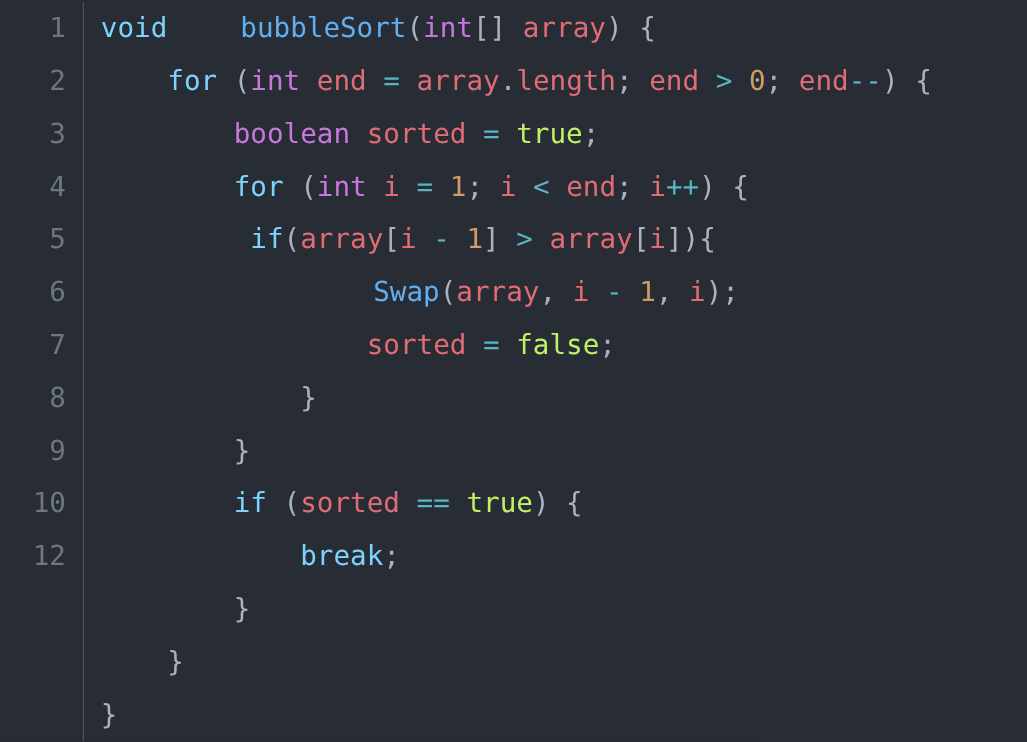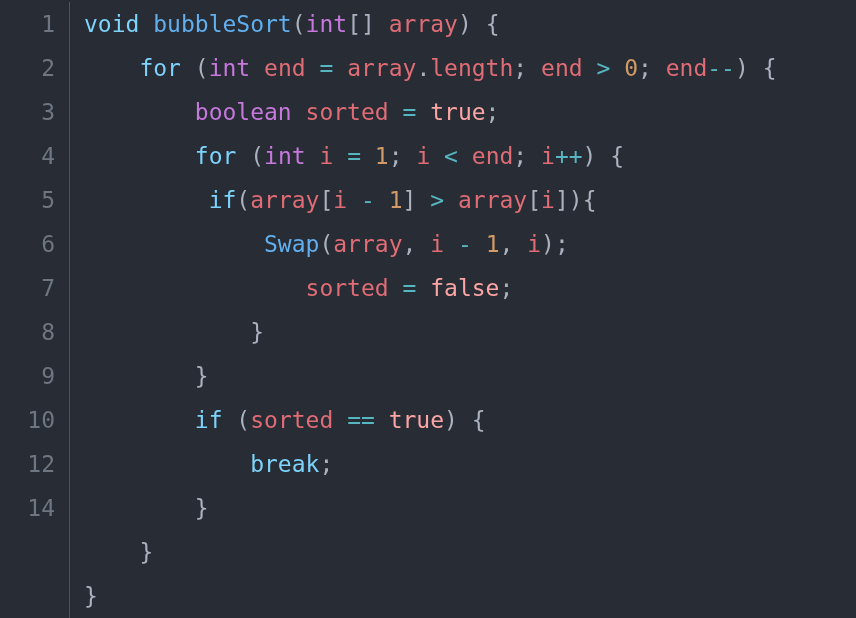--- a/index.html
+++ b/index.html
@@ -35,40 +35,39 @@
     padding-left: 14px;
     color: #abb2bf;
     white-space: pre;
   }
   .code .line {
     height: 44px;
   }
   
   .kw    { color: #7dd3fc; }  
   .type  { color: #c678dd; }  
-  .fn    { color: #61afef; }  
+  .fn    { color: #61afef; margin-left: 47px; }  
   .var   { color: #e06c75; }  
   .prop  { color: #e06c75; }  
   .num   { color: #d19a66; }  
-  .bool  { color: #fca5a5; }  
+  .bool  { color: #bef264; }  
   .op    { color: #56b6c2; }  
   .punc  { color: #abb2bf; }  
 </style>
 </head>
 <body>
 
 <div class="editor">
   <div class="gutter" id="gutter">
       <div class="ln">1</div>
       <div class="ln">2</div>
       <div class="ln">3</div>
       <div class="ln">4</div>
       <div class="ln">5</div>
       <div class="ln">6</div>
       <div class="ln">7</div>
       <div class="ln">8</div>
       <div class="ln">9</div>
       <div class="ln">10</div>
       <div class="ln">12</div>
-      <div class="ln">14</div>
     </div>
   <div class="code" id="code"><div class="line"><span></span><span class="kw">void </span><span class="fn">bubbleSort</span><span class="punc">(</span><span class="type">int</span><span class="punc">[] </span><span class="var">array</span><span class="punc">) {</span></div><div class="line"><span>    </span><span class="kw">for </span><span class="punc">(</span><span class="type">int </span><span class="var">end </span><span class="op">= </span><span class="var">array</span><span class="punc">.</span><span class="prop">length</span><span class="punc">; </span><span class="var">end </span><span class="op">&gt; </span><span class="num">0</span><span class="punc">; </span><span class="var">end</span><span class="op">--</span><span class="punc">) {</span></div><div class="line"><span>        </span><span class="type">boolean </span><span class="var">sorted </span><span class="op">= </span><span class="bool">true</span><span class="punc">;</span></div><div class="line"><span>        </span><span class="kw">for </span><span class="punc">(</span><span class="type">int </span><span class="var">i </span><span class="op">= </span><span class="num">1</span><span class="punc">; </span><span class="var">i </span><span class="op">&lt; </span><span class="var">end</span><span class="punc">; </span><span class="var">i</span><span class="op">++</span><span class="punc">) {</span></div><div class="line"><span>         </span><span class="kw">if</span><span class="punc">(</span><span class="var">array</span><span class="punc">[</span><span class="var">i </span><span class="op">- </span><span class="num">1</span><span class="punc">] </span><span class="op">&gt; </span><span class="var">array</span><span class="punc">[</span><span class="var">i</span><span class="punc">]){</span></div><div class="line"><span>             </span><span class="fn">Swap</span><span class="punc">(</span><span class="var">array</span><span class="punc">, </span><span class="var">i </span><span class="op">- </span><span class="num">1</span><span class="punc">, </span><span class="var">i</span><span class="punc">);</span></div><div class="line"><span>                </span><span class="var">sorted </span><span class="op">= </span><span class="bool">false</span><span class="punc">;</span></div><div class="line"><span>            </span><span class="punc">}</span></div><div class="line"><span>        </span><span class="punc">}</span></div><div class="line"><span>        </span><span class="kw">if </span><span class="punc">(</span><span class="var">sorted </span><span class="op">== </span><span class="bool">true</span><span class="punc">) {</span></div><div class="line"><span>            </span><span class="kw">break</span><span class="punc">;</span></div><div class="line"><span>        </span><span class="punc">}</span></div><div class="line"><span>    </span><span class="punc">}</span></div><div class="line"><span></span><span class="punc">}</span></div></div>
 </div>
 
 </body></html>

